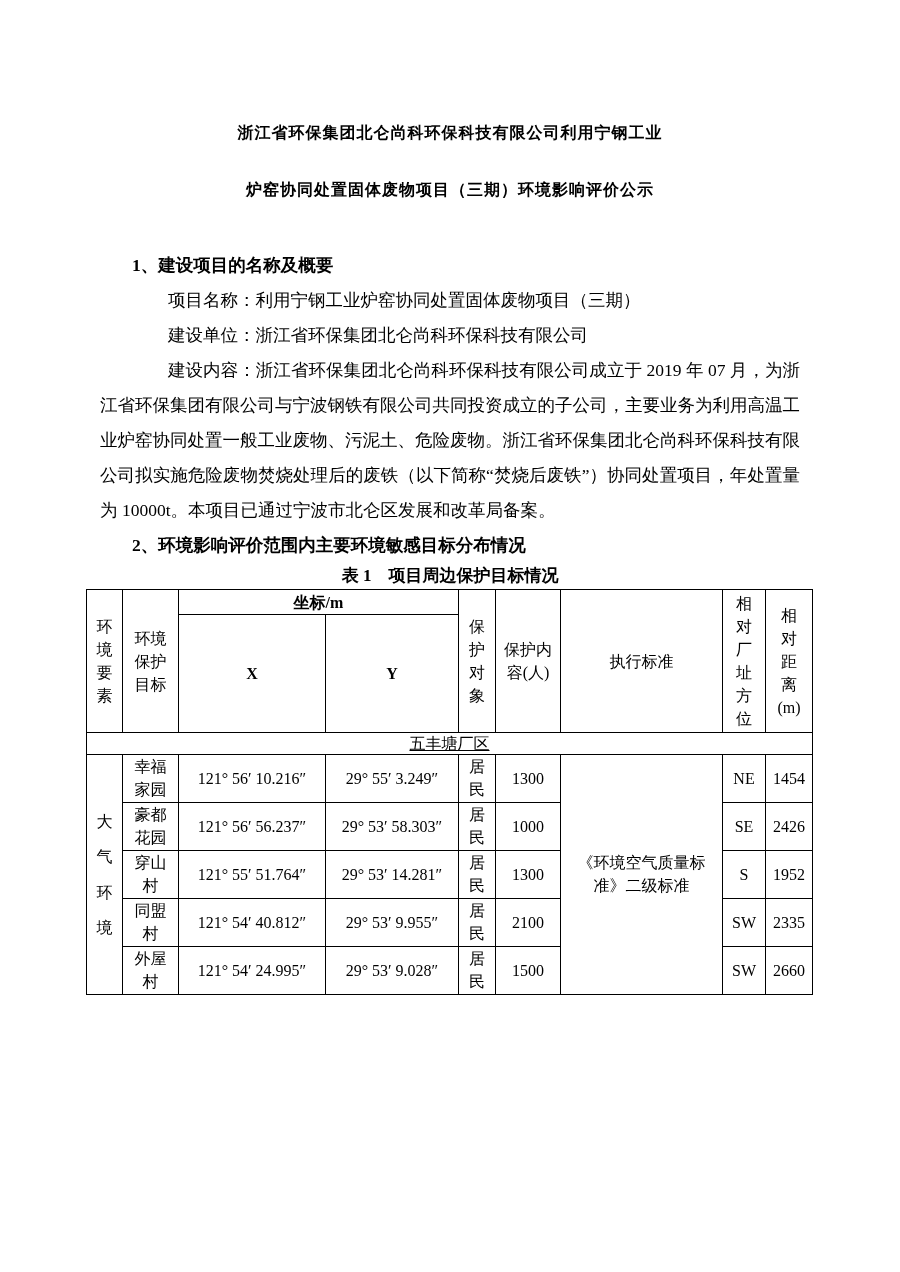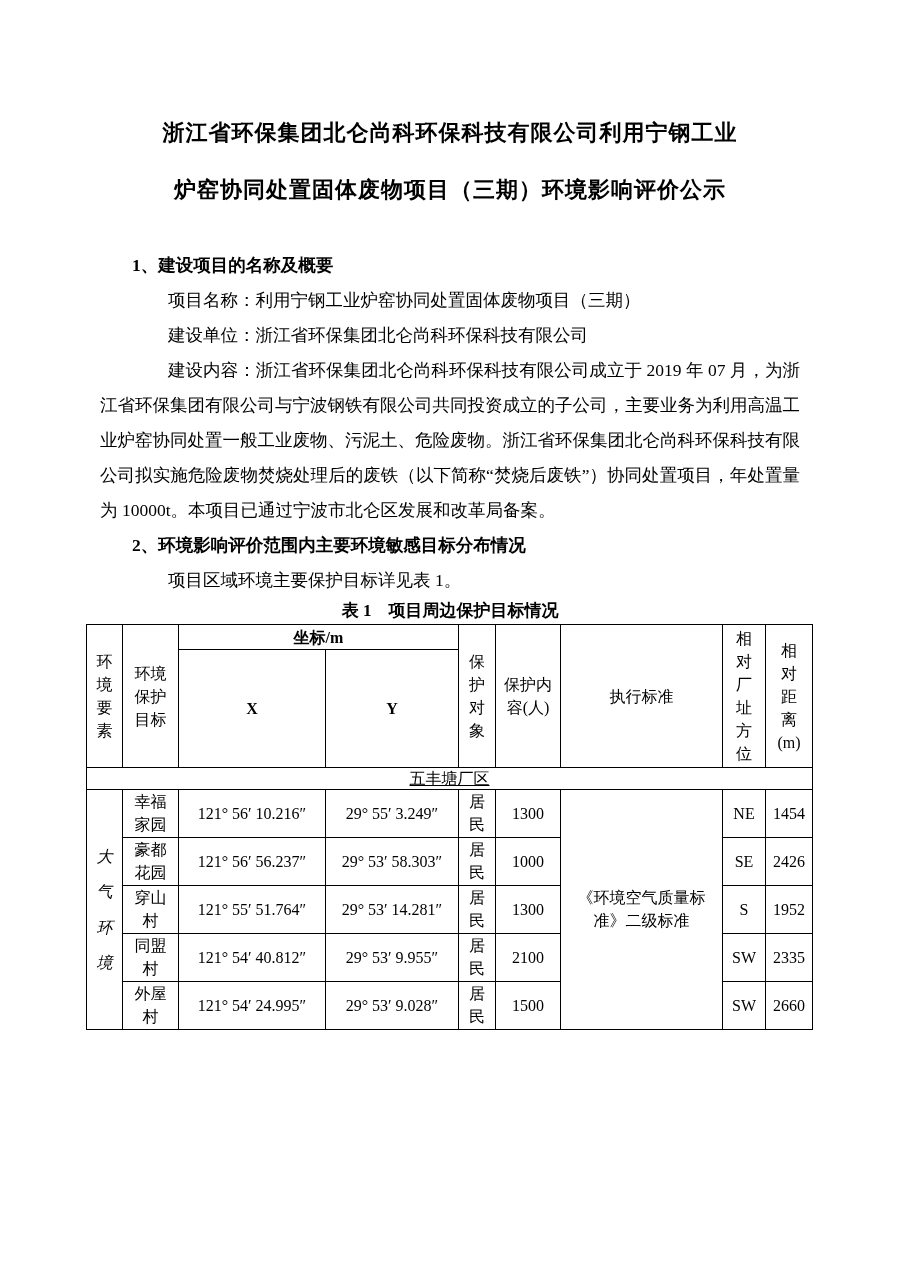--- a/index.html
+++ b/index.html
@@ -9,21 +9,21 @@
     font-family:"Liberation Serif","DejaVu Serif",serif;
   }
   .page {
     width:900px; height:1272px;
     box-sizing:border-box;
     padding:104px 100px 0 100px;
     background:#fff;
     overflow:hidden;
   }
   .doc-title {
-    font-size:22px;
+    font-size:16px;
     font-weight:bold;
     line-height:57px;
     text-align:center;
     letter-spacing:1px;
     white-space:pre-line;
   }
   .sec-heading {
     font-size:17.5px;
     font-weight:bold;
     line-height:35px;
@@ -63,21 +63,21 @@
   .c-el { padding:0 9px !important; }   
   .c-tg { padding:0 10px !important; }  
   .c-ob { padding:0 9px !important; }   
   .c-ct { padding:0 4px !important; }   
   .c-st { padding:0 6px !important; }  
   .c-di { padding:0 7px !important; }   
   .c-ds { padding:4px 8px !important; }   
   .bold { font-weight:bold; }
   .num  { white-space:nowrap; font-size:15.5px; }
   .coord{ white-space:nowrap; font-size:15px; }
-  .loose{ line-height:2.2;font-style:italic; }
+  .loose{ line-height:2.2; }
   tr.hrow1 { height:25px; }
   tr.hrow1 td { line-height:23px; }
   tr.hrow2 { height:118px; }
   tr.grow  { height:22px; }
   tr.grow td { line-height:20px;text-decoration:underline; }
   tr.drow  { height:48px; }
 </style>
 </head>
 <body>
 
@@ -85,21 +85,20 @@
 
   <div class="doc-title">浙江省环保集团北仑尚科环保科技有限公司利用宁钢工业
 炉窑协同处置固体废物项目（三期）环境影响评价公示</div>
 
   <h2 class="sec-heading first">1、建设项目的名称及概要</h2>
   <p class="para">项目名称：利用宁钢工业炉窑协同处置固体废物项目（三期）</p>
   <p class="para">建设单位：浙江省环保集团北仑尚科环保科技有限公司</p>
   <p class="para">建设内容：浙江省环保集团北仑尚科环保科技有限公司成立于 2019 年 07 月，为浙江省环保集团有限公司与宁波钢铁有限公司共同投资成立的子公司，主要业务为利用高温工业炉窑协同处置一般工业废物、污泥土、危险废物。浙江省环保集团北仑尚科环保科技有限公司拟实施危险废物焚烧处理后的废铁（以下简称“焚烧后废铁”）协同处置项目，年处置量为 10000t。本项目已通过宁波市北仑区发展和改革局备案。</p>
 
   <h2 class="sec-heading">2、环境影响评价范围内主要环境敏感目标分布情况</h2>
-  <p class="para">项目区域环境主要保护目标详见表 1。</p>
   <div class="caption">表 1　项目周边保护目标情况</div>
 
   <table class="t">
     <colgroup>
       <col style="width:36px">
         <col style="width:56px">
         <col style="width:147px">
       <col style="width:133px">
         <col style="width:37px">
         <col style="width:65px">

